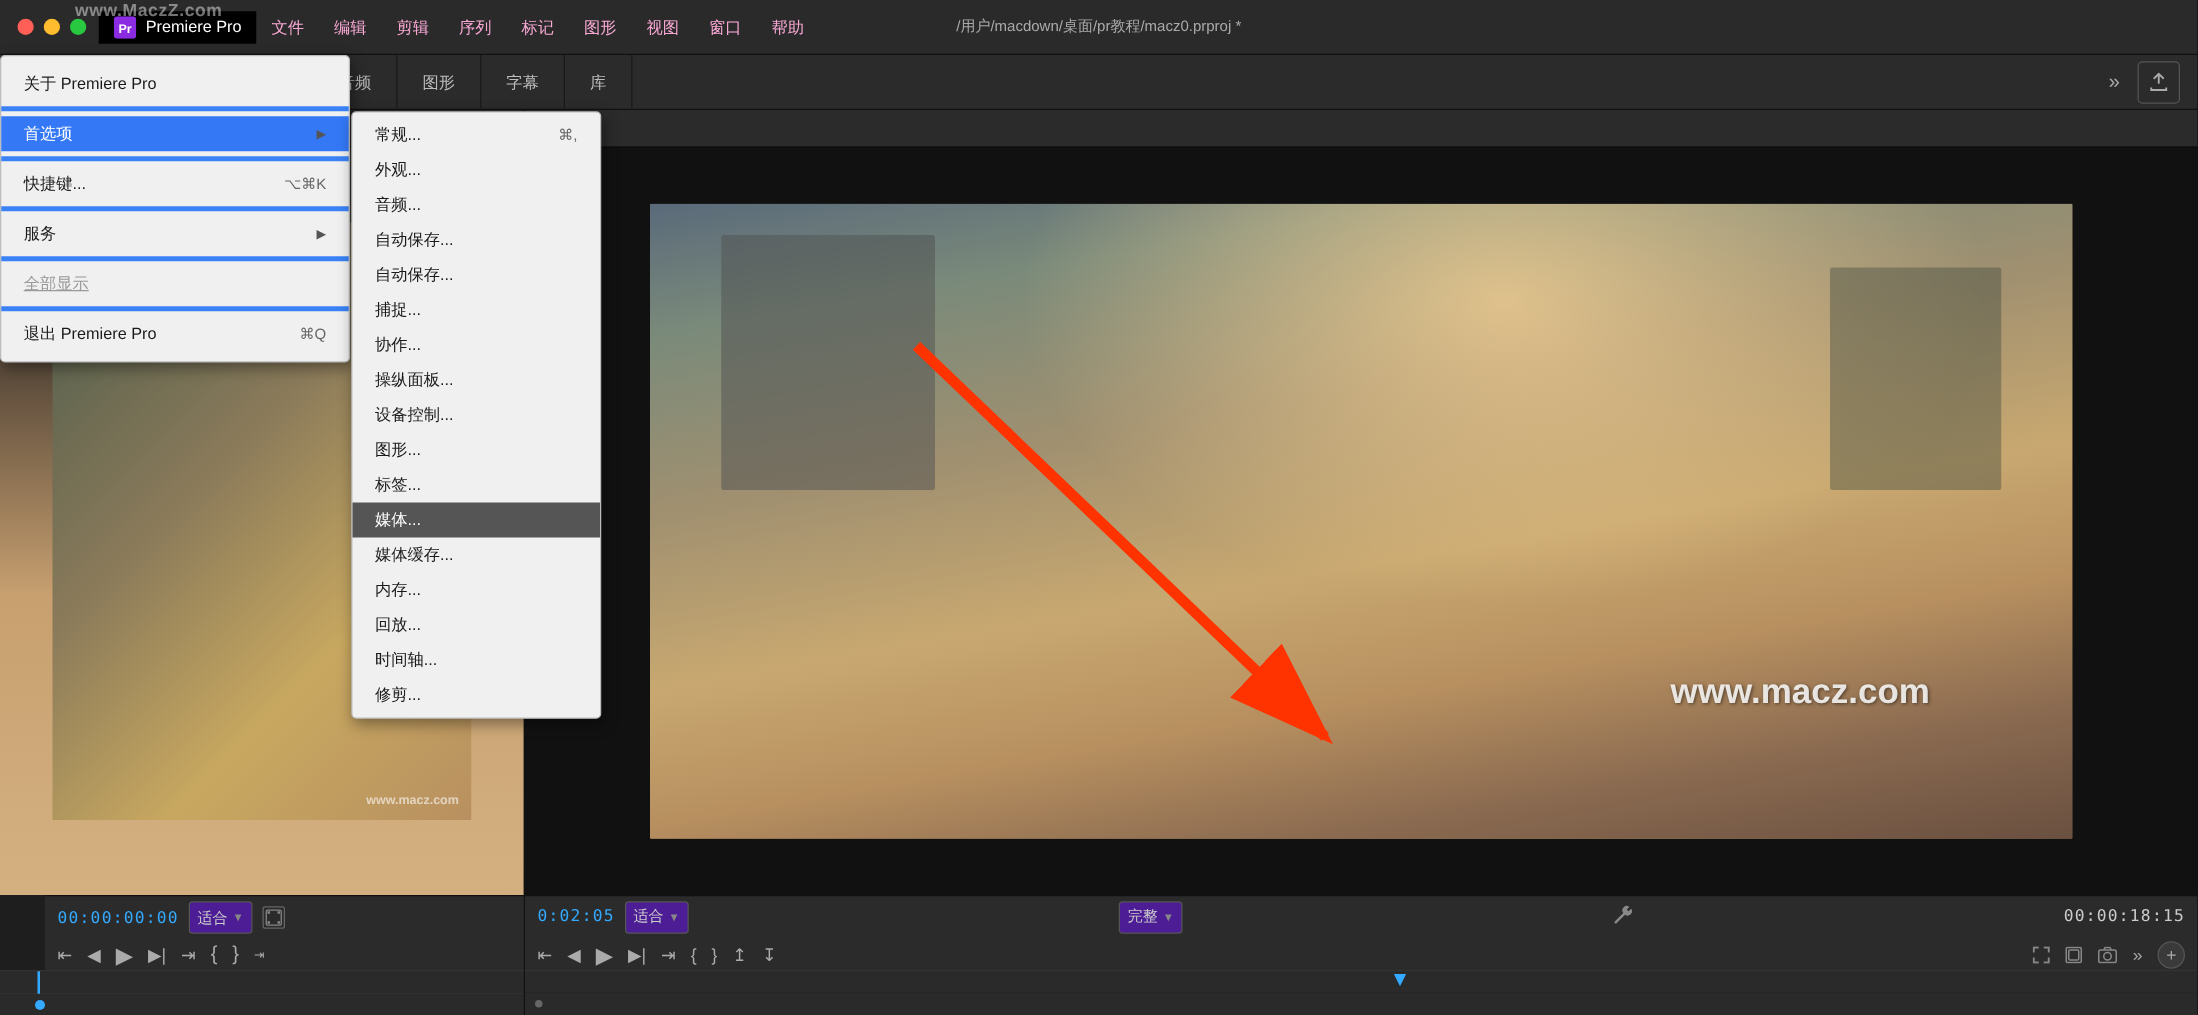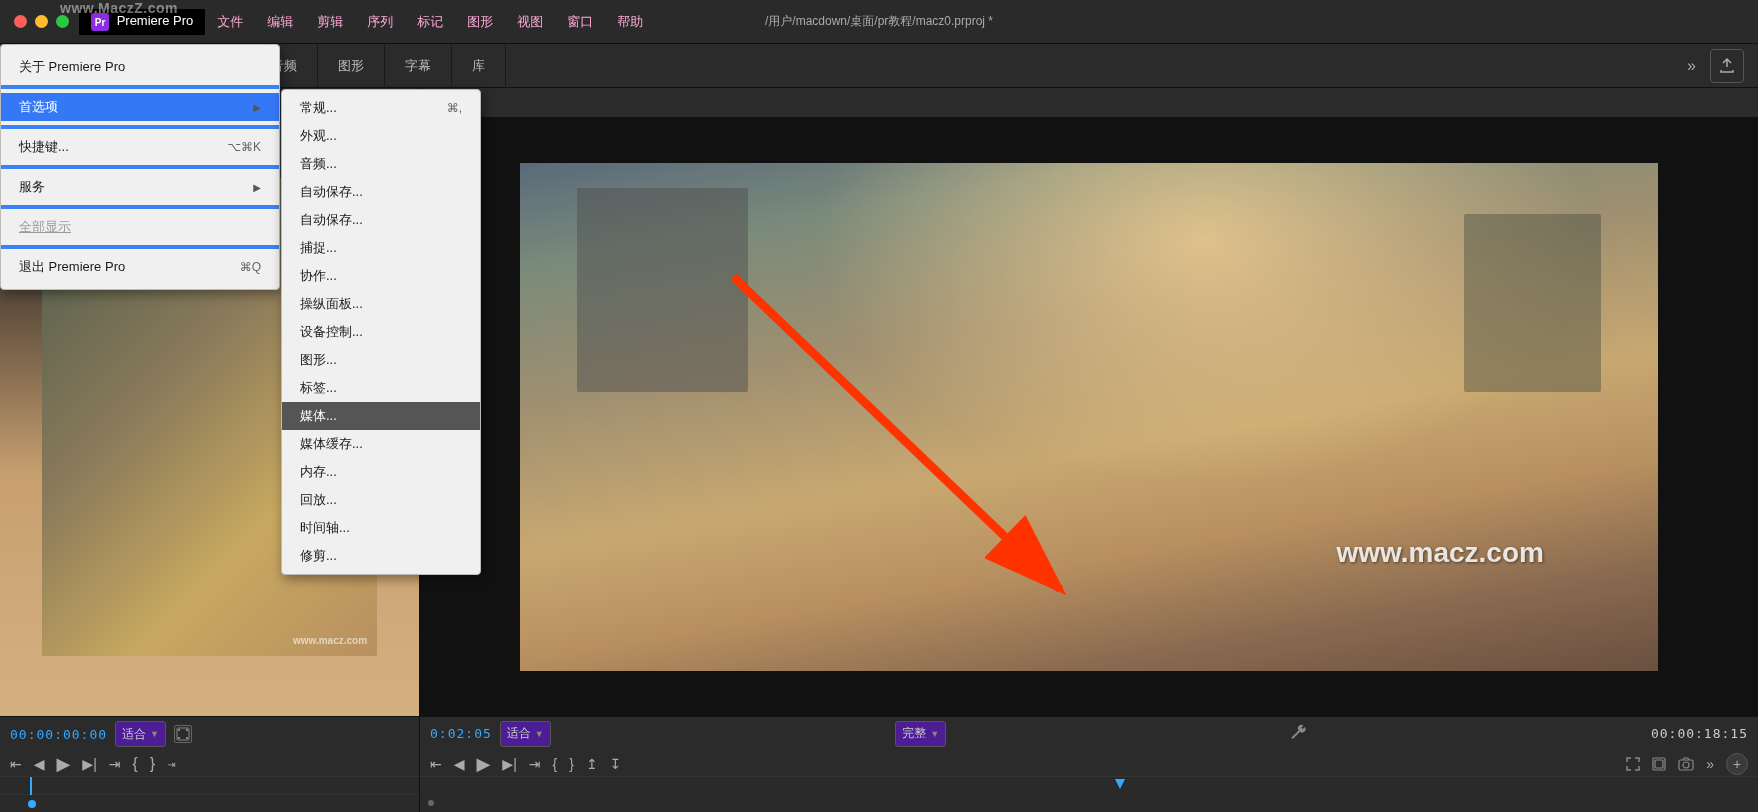--- a/index.html
+++ b/index.html
@@ -153,20 +153,21 @@
       background: linear-gradient(180deg, #3a3a3a 0%, #5a4a3a 40%, #4a3a2a 100%);
       display: flex; align-items: center; justify-content: center;
     }
     .source-controls {
       height: 60px;
       background: #2b2b2b;
       border-top: 1px solid #111;
       display: flex;
       flex-direction: column;
       justify-content: space-between;
+      margin-left: 36px;
     }
     .source-time-row {
       display: flex;
       align-items: center;
       padding: 4px 10px;
       gap: 8px;
     }
     .source-btn-row {
       display: flex;
       align-items: center;

